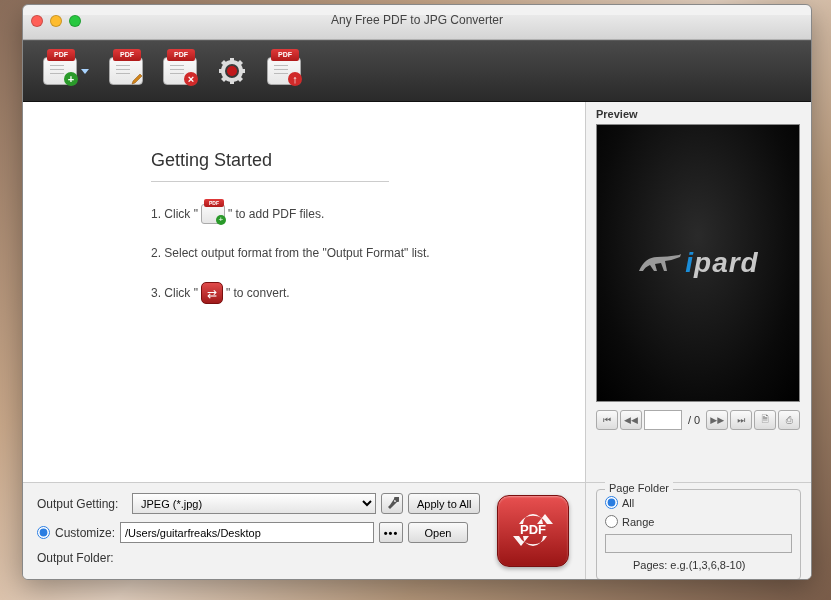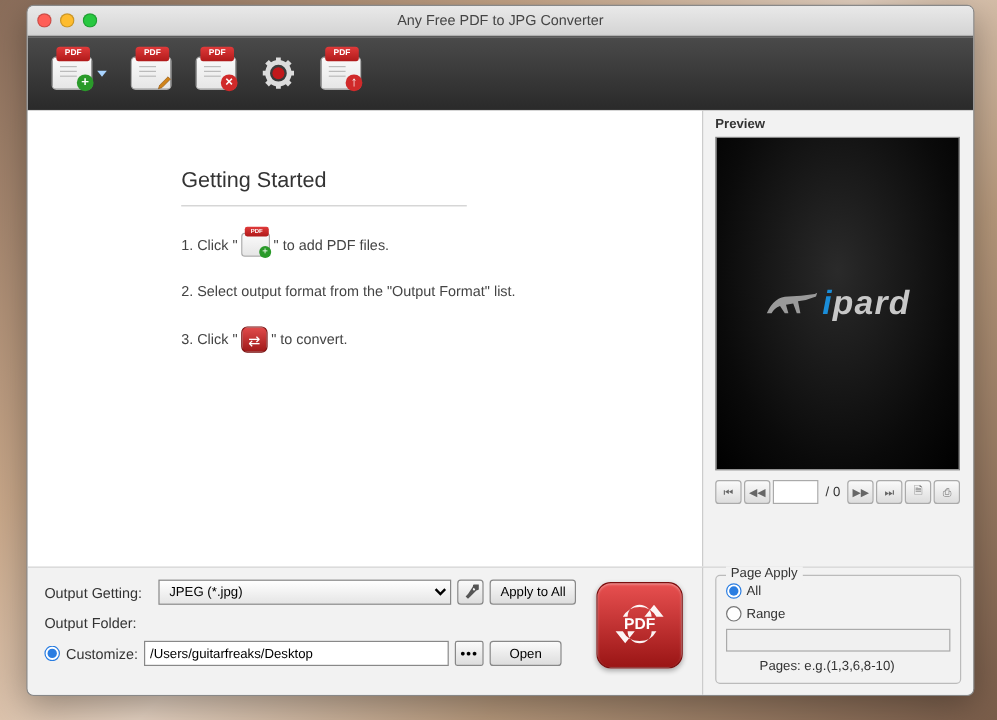--- a/index.html
+++ b/index.html
@@ -1,20 +1,20 @@
 <!DOCTYPE html>
 <html><head>
 <meta charset="utf-8">
 <style>
 * { margin: 0; padding: 0; box-sizing: border-box; font-family: "Lucida Grande", "Helvetica Neue", Arial, sans-serif; }
 body { background: linear-gradient(135deg, #8a6d5a 0%, #c9a88a 30%, #e8d5c4 50%, #b89a7d 70%, #7a5d4a 100%); width: 831px; height: 600px; overflow: hidden; position: relative; }
 
 .window { position: absolute; left: 22px; top: 4px; width: 790px; height: 576px; background: #f2f2f2; border-radius: 6px; box-shadow: 0 8px 30px rgba(0,0,0,0.35); overflow: hidden; border: 1px solid #888; }
 
-.titlebar { height: 22px; background: linear-gradient(#e9e9e9, #d4d4d4); border-bottom: 1px solid #b0b0b0; display: flex; align-items: center; padding: 12px 8px; position: relative; }
+.titlebar { height: 22px; background: linear-gradient(#e9e9e9, #d4d4d4); border-bottom: 1px solid #b0b0b0; display: flex; align-items: flex-end; padding: 12px 8px; position: relative; margin-top: 10px; }
 .traffic-lights { display: flex; gap: 7px; }
 .tl { width: 12px; height: 12px; border-radius: 50%; border: 0.5px solid rgba(0,0,0,0.2); }
 .tl.red { background: #ff5f57; }
 .tl.yellow { background: #febc2e; }
 .tl.green { background: #28c840; }
 .title-text { position: absolute; left: 0; right: 0; text-align: center; font-size: 12px; color: #444; pointer-events: none; }
 
 .toolbar { height: 62px; background: linear-gradient(#4a4a4a, #2a2a2a); border-top: 1px solid #5a5a5a; border-bottom: 1px solid #111; display: flex; align-items: center; padding: 0 20px; gap: 20px; }
 .tb-btn { display: flex; align-items: center; justify-content: center; cursor: pointer; position: relative; }
 .pdf-icon-base { width: 34px; height: 28px; background: linear-gradient(#fafafa,#e6e6e6); border-radius: 4px; border: 1px solid #aaa; position: relative; }
@@ -216,46 +216,46 @@
         <select class="format-select">
           <option>JPEG (*.jpg)</option>
         </select>
         <button class="sq-btn">
           <svg width="14" height="14" viewBox="0 0 14 14">
               <path d="M9 2 A3 3 0 1 1 12 5 L7 10 L5 12 L3 10 L5 8 Z M10 3 A1 1 0 1 0 11 4 Z" fill="#555"></path>
             </svg>
         </button>
         <button class="apply-btn">Apply to All</button>
       </div>
-      <div class="form-row">
-        <span class="form-label" style="width:auto">Output Folder:</span>
-      </div>
       <div class="form-row radio-row">
         <input type="radio" class="radio" checked="" style="">
         <span style="font-size:12px;color:#333">Customize:</span>
         <input class="path-input" value="/Users/guitarfreaks/Desktop" style="">
         <button class="dots-btn">•••</button>
         <button class="open-btn">Open</button>
+      </div>
+      <div class="form-row">
+        <span class="form-label" style="width:auto">Output Folder:</span>
       </div>
 
       <div class="convert-big">
         <div class="convert-inner">
           <svg viewBox="0 0 56 56">
             <path d="M28 6 A22 22 0 1 1 27.9 6" fill="none" stroke="#fff" stroke-width="0"></path>
             <path d="M14 22 A16 16 0 0 1 42 22 L48 22 L40 12 L32 22 L38 22 A10 10 0 0 0 18 22 Z" fill="#fff" opacity="0.95"></path>
             <path d="M42 34 A16 16 0 0 1 14 34 L8 34 L16 44 L24 34 L18 34 A10 10 0 0 0 38 34 Z" fill="#fff" opacity="0.95"></path>
             <text x="28" y="32" text-anchor="middle" font-size="13" font-weight="bold" fill="#fff" font-family="Arial">PDF</text>
           </svg>
         </div>
       </div>
     </div>
 
     <div class="bottom-right">
       <div class="fieldset">
-        <div class="fieldset-legend">Page Apply</div>
+        <div class="fieldset-legend">Page Folder</div>
         <div class="range-row">
           <input type="radio" name="pr" class="radio" checked="" style="">
           <span>All</span>
         </div>
         <div class="range-row">
           <input type="radio" name="pr" class="radio" style="">
           <span>Range</span>
         </div>
         <div class="range-row">
           <input class="range-input" disabled="" value="" style="">

